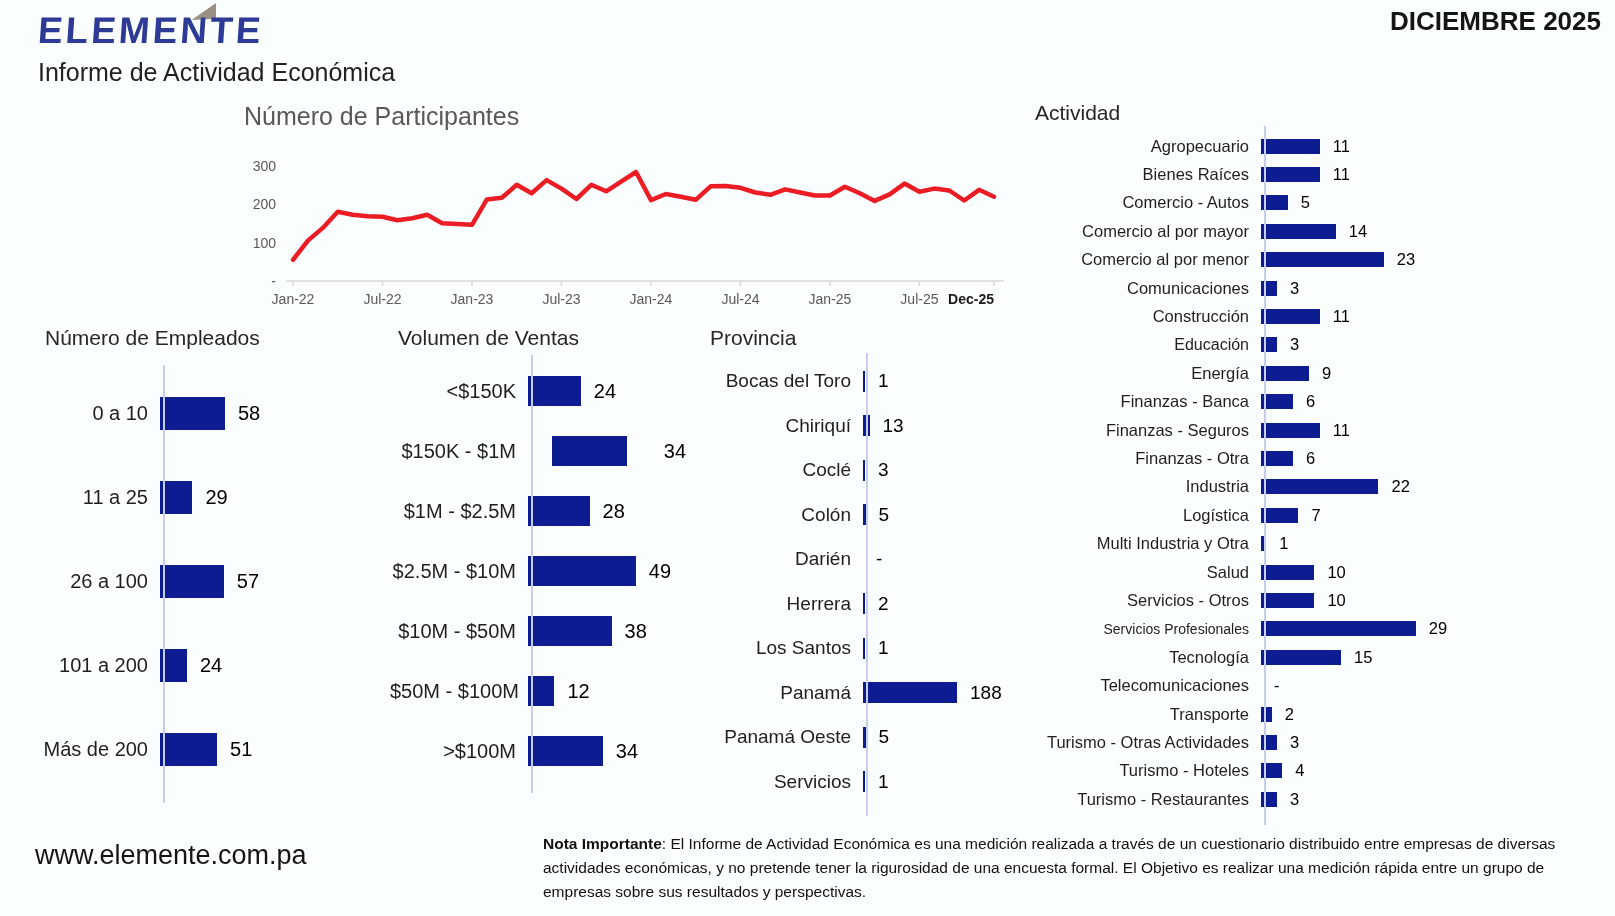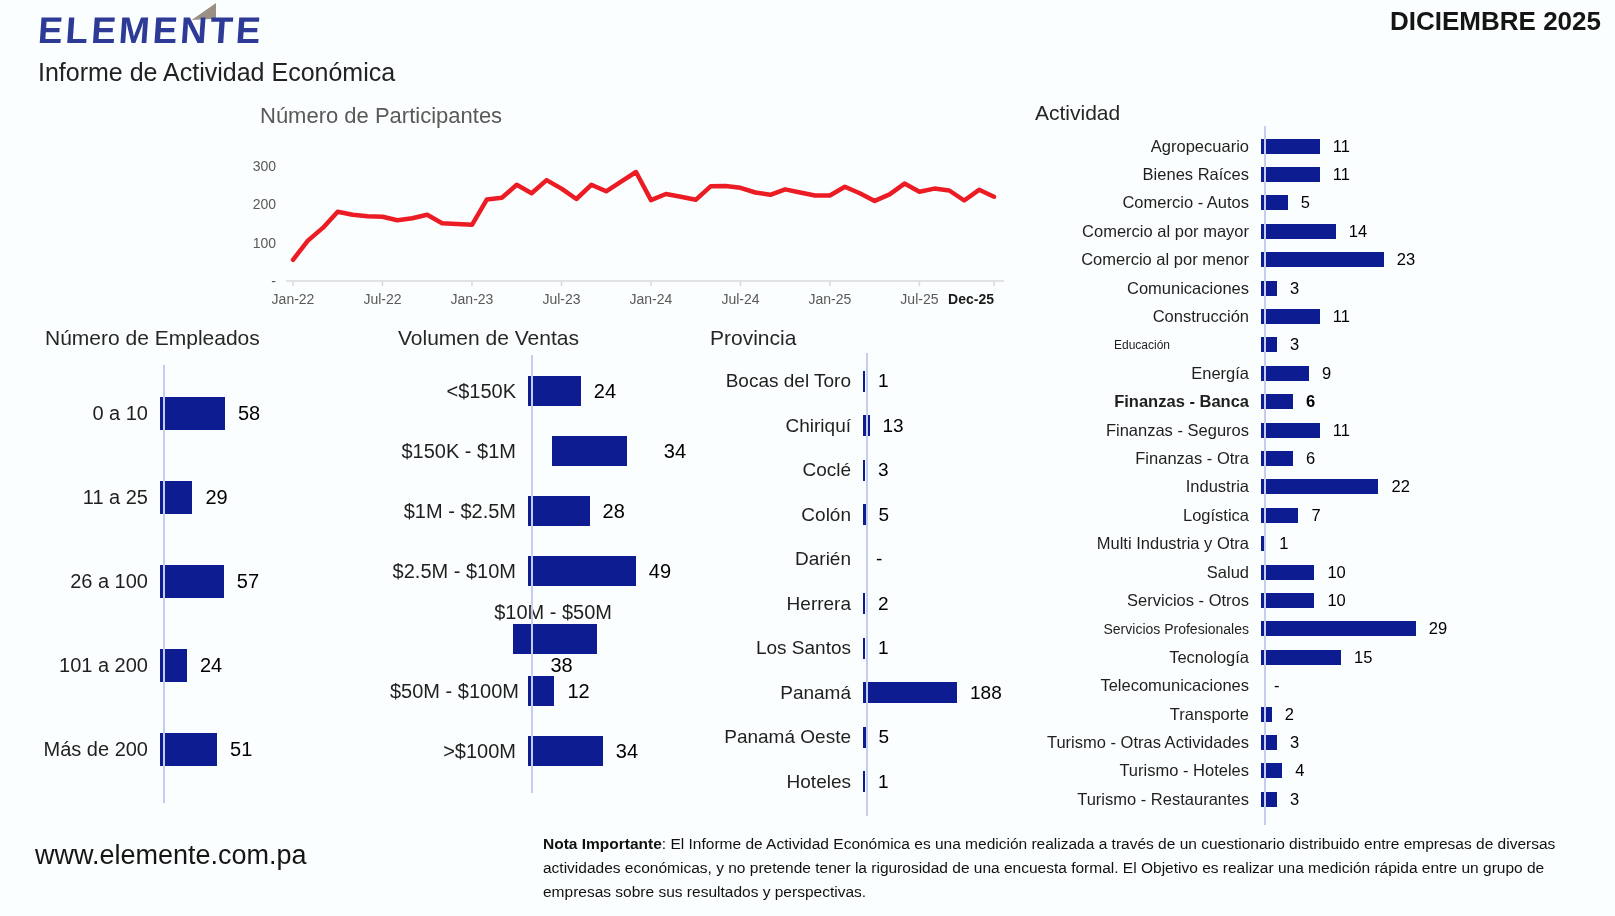--- a/index.html
+++ b/index.html
@@ -27,21 +27,21 @@
   
   .kpi{
     position:absolute;left:36px;top:127px;width:176px;height:121px;
     background:#1B2C86;border:2px solid #0B0B20;box-sizing:border-box;color:#fff;
   }
   .kpi-value{font-size:60px;font-weight:700;line-height:1.05;padding:4px 0 0 13px;}
   .kpi-label{font-size:20px;font-weight:700;padding:2px 0 0 13px;}
 
   
   .linechart{position:absolute;left:236px;top:103px;width:784px;height:215px;}
-  .linechart .chart-title{font-size:22px;color:#595959;margin-left:24px;}
+  .linechart .chart-title{font-size:25px;color:#595959;margin-left:8px;}
   .linechart svg{position:absolute;left:0;top:26px;}
 
   
   .barchart{position:absolute;}
   .chart-title{font-size:21px;color:#262626;line-height:26px;height:26px;white-space:nowrap;}
   .rows{position:relative;}
   .rows::before{
     content:"";position:absolute;width:2px;background:#C7CDEF;
     left:var(--axis);top:-6px;bottom:-12px;
   }
@@ -145,21 +145,21 @@
         <div class="brow" style="height: 60px;">
           <div class="blabel" style="width: 138px; font-size: 20px;">$1M - $2.5M</div>
           <div class="bbar" style="height: 30px; background: rgb(14, 28, 146); width: 61.6px;"></div>
           <div class="bval" style="font-size: 20px;">28</div>
         </div>
         <div class="brow" style="height: 60px;">
           <div class="blabel" style="width: 138px; font-size: 20px;">$2.5M - $10M</div>
           <div class="bbar" style="height: 30px; background: rgb(14, 28, 146); width: 107.8px;"></div>
           <div class="bval" style="font-size: 20px;">49</div>
         </div>
-        <div class="brow" style="height: 60px; flex-direction: column;">
+        <div class="brow" style="height: 60px;">
           <div class="blabel" style="width: 138px; font-size: 20px;">$10M - $50M</div>
           <div class="bbar" style="height: 30px; background: rgb(14, 28, 146); width: 83.6px;"></div>
           <div class="bval" style="font-size: 20px;">38</div>
         </div>
         <div class="brow" style="height: 60px;">
           <div class="blabel" style="width: 138px; font-size: 20px;">$50M - $100M</div>
           <div class="bbar" style="height: 30px; background: rgb(14, 28, 146); width: 26.4px;"></div>
           <div class="bval" style="font-size: 20px;">12</div>
         </div>
         <div class="brow" style="height: 60px;">
@@ -212,21 +212,21 @@
           <div class="blabel" style="width: 158px; font-size: 19px;">Panamá</div>
           <div class="bbar" style="height: 21px; background: rgb(14, 28, 146); width: 94px;"></div>
           <div class="bval" style="font-size: 19px;">188</div>
         </div>
         <div class="brow" style="height: 44.5px;">
           <div class="blabel" style="width: 158px; font-size: 19px;">Panamá Oeste</div>
           <div class="bbar" style="height: 21px; background: rgb(14, 28, 146); width: 2.5px;"></div>
           <div class="bval" style="font-size: 19px;">5</div>
         </div>
         <div class="brow" style="height: 44.5px;">
-          <div class="blabel" style="width: 158px; font-size: 19px;">Hoteles</div>
+          <div class="blabel" style="width: 158px; font-size: 19px;">Servicios</div>
           <div class="bbar" style="height: 21px; background: rgb(14, 28, 146); width: 2px;"></div>
           <div class="bval" style="font-size: 19px;">1</div>
         </div>
       </div>
   </div>
 
   <div class="barchart" style="left:1035px;top:100px;width:578px;height:715px">
     <div class="chart-title">Actividad</div>
     <div class="rows" style="--axis:229px;margin-top:6px">
         <div class="brow" style="height: 28.4px;">
@@ -258,30 +258,30 @@
           <div class="blabel" style="width: 226px; font-size: 16.5px;">Comunicaciones</div>
           <div class="bbar" style="height: 15px; background: rgb(14, 28, 146); width: 16.02px;"></div>
           <div class="bval" style="font-size: 16.5px;">3</div>
         </div>
         <div class="brow" style="height: 28.4px;">
           <div class="blabel" style="width: 226px; font-size: 16.5px;">Construcción</div>
           <div class="bbar" style="height: 15px; background: rgb(14, 28, 146); width: 58.74px;"></div>
           <div class="bval" style="font-size: 16.5px;">11</div>
         </div>
         <div class="brow" style="height: 28.4px;">
-          <div class="blabel" style="width: 226px; font-size: 12px; text-align: center;">Educación</div>
+          <div class="blabel" style="width: 226px; font-size: 16px;">Educación</div>
           <div class="bbar" style="height: 15px; background: rgb(14, 28, 146); width: 16.02px;"></div>
           <div class="bval" style="font-size: 16.5px;">3</div>
         </div>
         <div class="brow" style="height: 28.4px;">
           <div class="blabel" style="width: 226px; font-size: 16.5px;">Energía</div>
           <div class="bbar" style="height: 15px; background: rgb(14, 28, 146); width: 48.06px;"></div>
           <div class="bval" style="font-size: 16.5px;">9</div>
         </div>
-        <div class="brow" style="height: 28.4px; font-weight: bold;">
+        <div class="brow" style="height: 28.4px;">
           <div class="blabel" style="width: 226px; font-size: 16.5px;">Finanzas - Banca</div>
           <div class="bbar" style="height: 15px; background: rgb(14, 28, 146); width: 32.04px;"></div>
           <div class="bval" style="font-size: 16.5px;">6</div>
         </div>
         <div class="brow" style="height: 28.4px;">
           <div class="blabel" style="width: 226px; font-size: 16.5px;">Finanzas - Seguros</div>
           <div class="bbar" style="height: 15px; background: rgb(14, 28, 146); width: 58.74px;"></div>
           <div class="bval" style="font-size: 16.5px;">11</div>
         </div>
         <div class="brow" style="height: 28.4px;">

